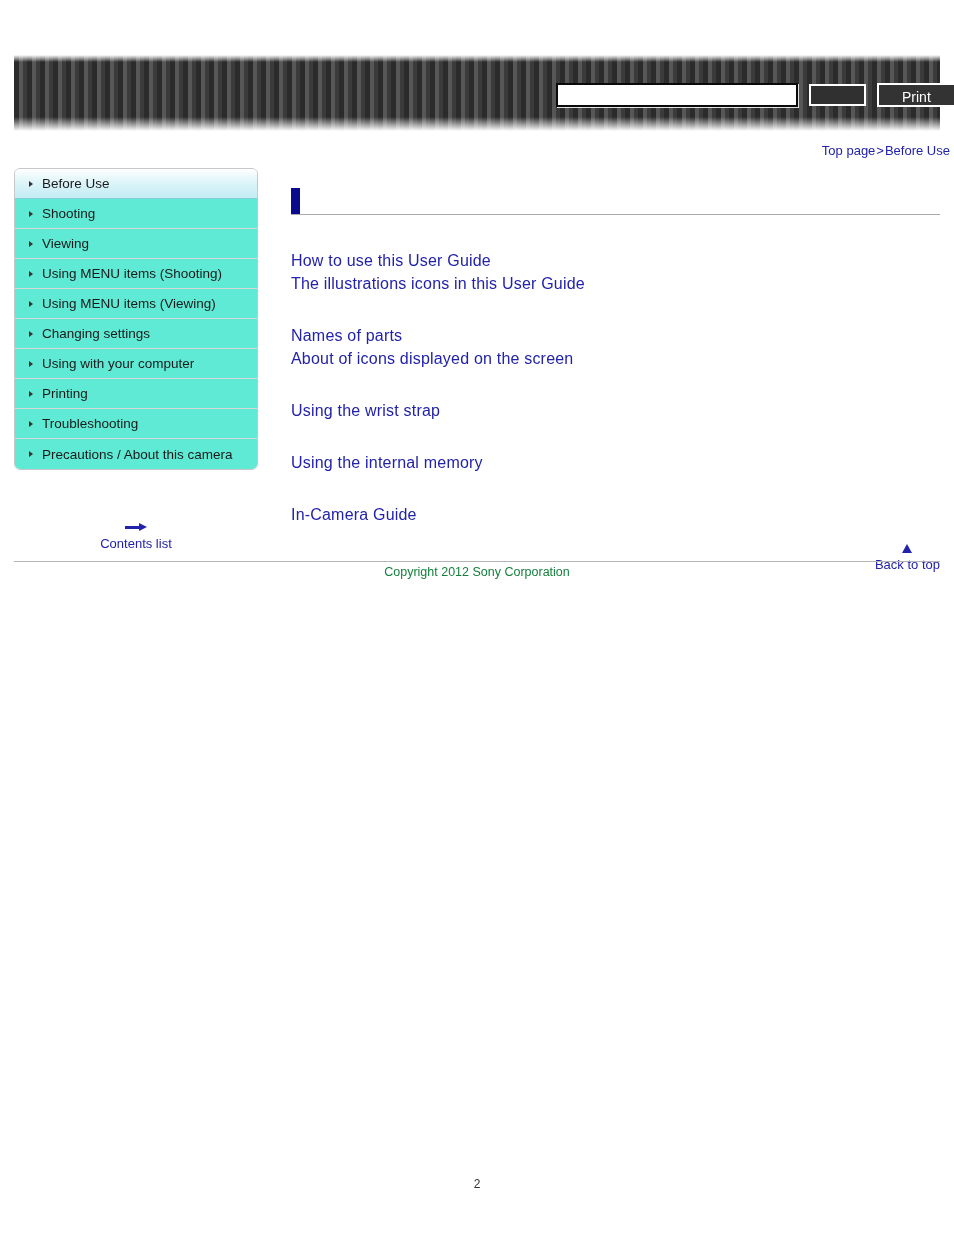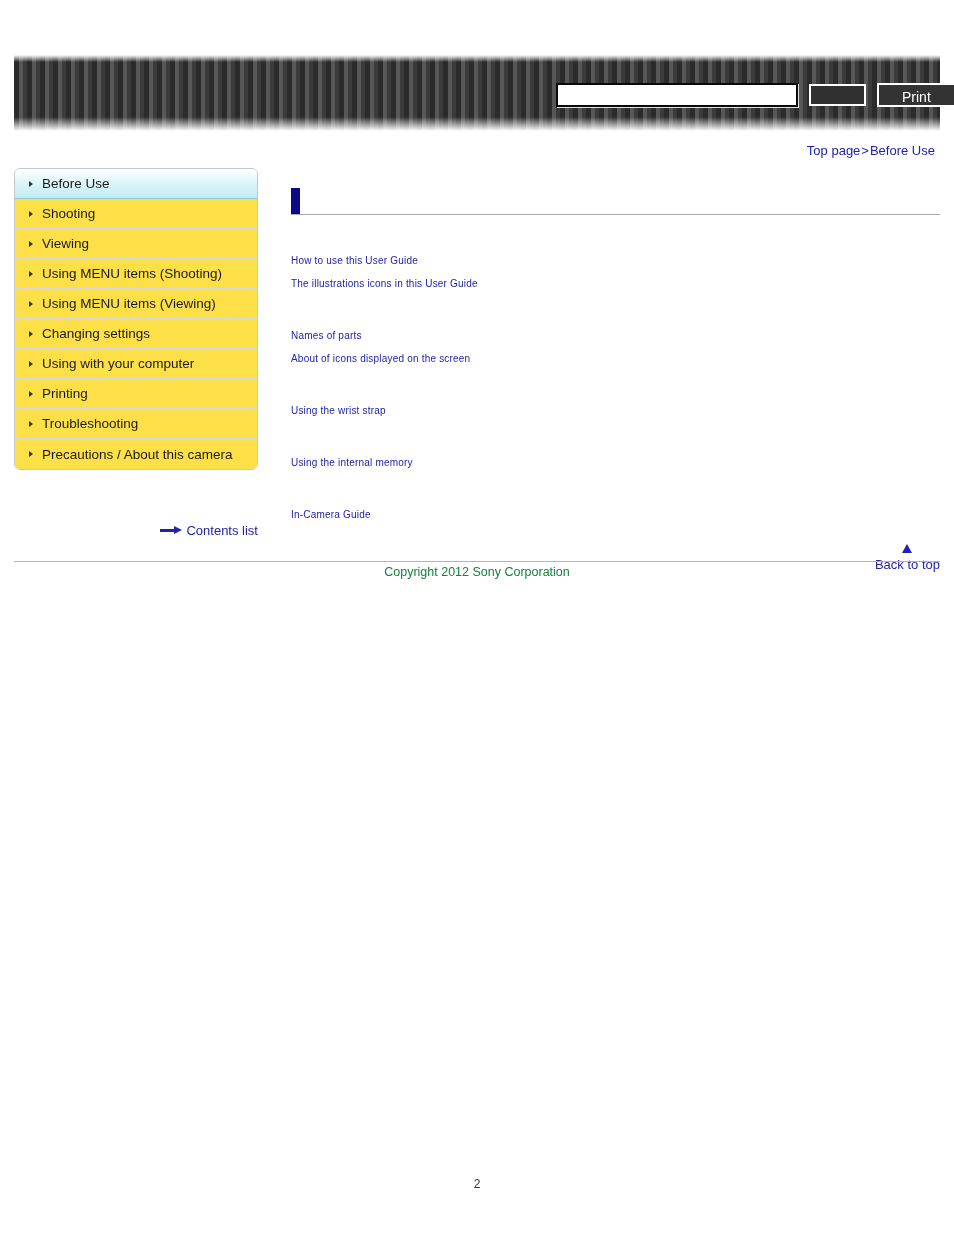--- a/index.html
+++ b/index.html
@@ -85,21 +85,21 @@
     font-size: 14px;
     padding: 0 23px;
     cursor: pointer;
     line-height: 24px;
     text-align: center;
   }
 
   
   .breadcrumb {
     position: absolute;
-    right: 19px;
+    right: 4px;
     top: 143px;
     font-size: 13px;
     color: #2222aa;
     white-space: nowrap;
   }
   .breadcrumb a {
     color: #2222aa;
     text-decoration: none;
   }
   .breadcrumb .sep {
@@ -121,21 +121,21 @@
   }
   .nav-item {
     display: flex;
     align-items: center;
     height: 30px;
     padding: 0 8px 0 14px;
     border-bottom: 1px solid #d8d8d8;
     font-size: 13.5px;
     color: #1a1a1a;
     cursor: pointer;
-    background: #fde047;
+    background: #5eead4;
     box-sizing: border-box;
   }
   .nav-item:last-child {
     border-bottom: none;
   }
   .nav-item.active {
     background: linear-gradient(to bottom, #ffffff 0%, #d8f3f8 55%, #c3ecf4 100%);
     border-bottom: 1px solid #88ccd8;
   }
   .nav-bullet {
@@ -157,20 +157,21 @@
     left: 14px;
     top: 523px;
     width: 244px;
     display: flex;
     align-items: center;
     justify-content: flex-end;
     gap: 4px;
     font-size: 13px;
     color: #2222aa;
     cursor: pointer;
+    flex-direction: column;
   }
   .arrow-icon {
     display: inline-block;
     position: relative;
     width: 22px;
     height: 9px;
     flex: 0 0 auto;
   }
   .arrow-icon .shaft {
     position: absolute;
@@ -219,21 +220,21 @@
   }
 
   .link-group {
     margin-top: 34px;
   }
   .link-group + .link-group {
     margin-top: 29px;
   }
   .content-link {
     display: block;
-    font-size: 10px;
+    font-size: 16px;
     color: #2222aa;
     text-decoration: none;
     line-height: 23px;
     letter-spacing: 0.2px;
     cursor: pointer;
     width: fit-content;
   }
 
   .back-to-top {
     position: absolute;

